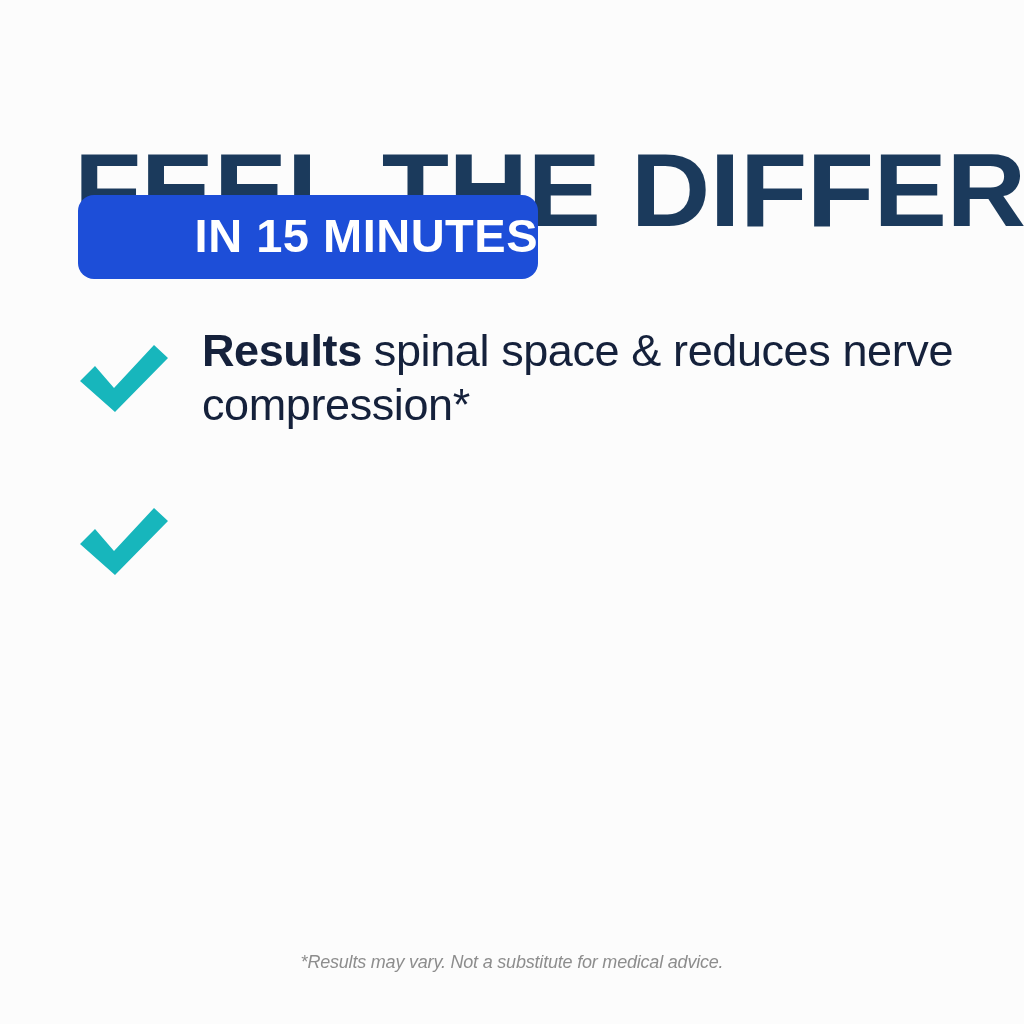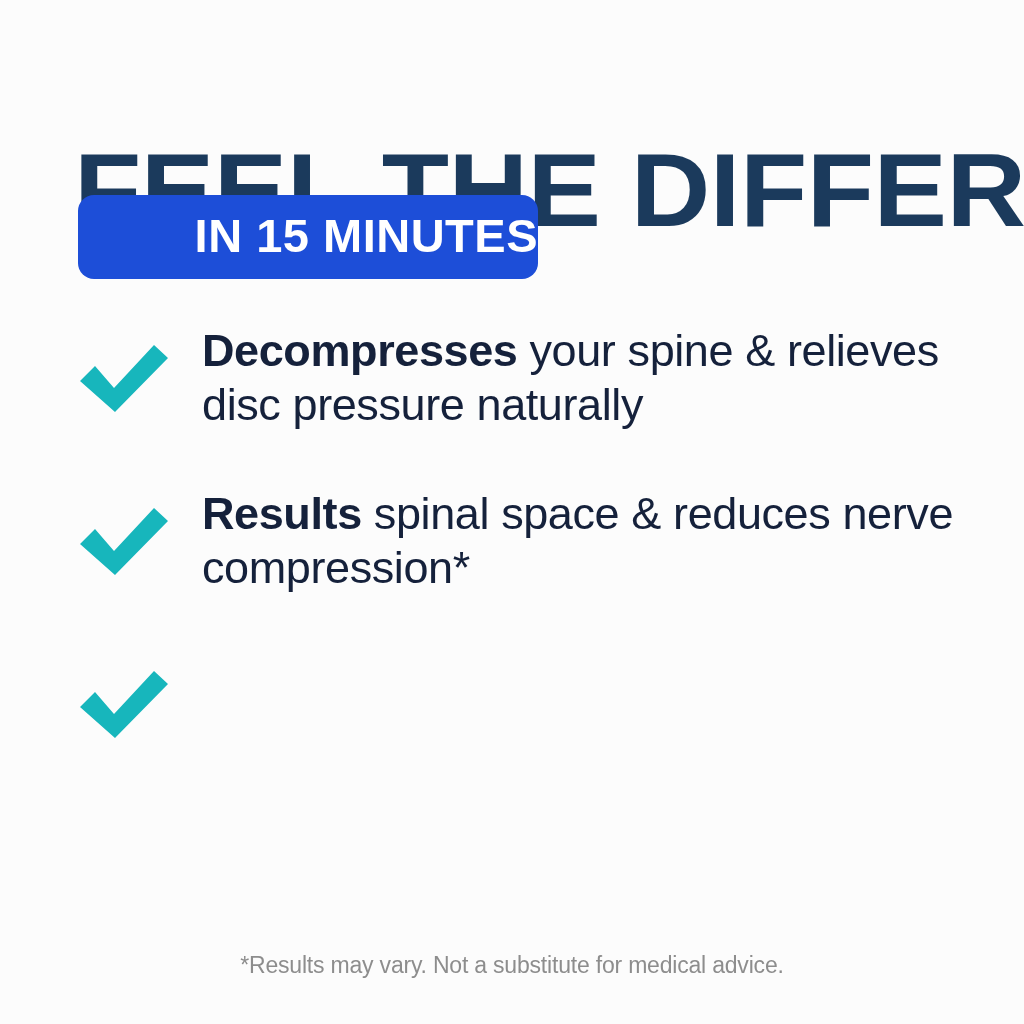--- a/index.html
+++ b/index.html
@@ -116,47 +116,38 @@
   
   .footnote {
     position: absolute;
     left: 0;
     right: 0;
     top: 952px;
     text-align: center;
     color: #8d8d8d;
     font-family: "Liberation Sans", sans-serif;
     font-weight: 400;
-    font-size: 23px;
+    font-size: 18px;
     letter-spacing: -0.2px;
+    font-style: italic;
   }
 </style>
 </head>
 <body>
 
 <div class="poster">
 
   <h1 class="headline">FEEL THE DIFFERENCE</h1>
 
   <div class="badge">
     <span class="badge-text">IN 15 MINUTES</span>
   </div>
 
   <div class="bullets">
 
-    <div class="bullet-row">
-      <span class="check-icon">
-        <svg viewBox="0 0 92 70" xmlns="http://www.w3.org/2000/svg">
-          <path d="M2 38 L17 23 L36 45 L76 2 L90 15 L37 69 Z" fill="#17b6bc"></path>
-        </svg>
-      </span>
-      <div class="bullet-text">
-        <span class="lead">Decompresses</span><span> your spine &amp; relieves disc pressure naturally</span>
-      </div>
-    </div>
 
     <div class="bullet-row">
       <span class="check-icon">
         <svg viewBox="0 0 92 70" xmlns="http://www.w3.org/2000/svg">
           <path d="M2 38 L17 23 L36 45 L76 2 L90 15 L37 69 Z" fill="#17b6bc"></path>
         </svg>
       </span>
       <div class="bullet-text">
         <span class="lead">Results</span><span> spinal space &amp; reduces nerve compression*</span>
       </div>

